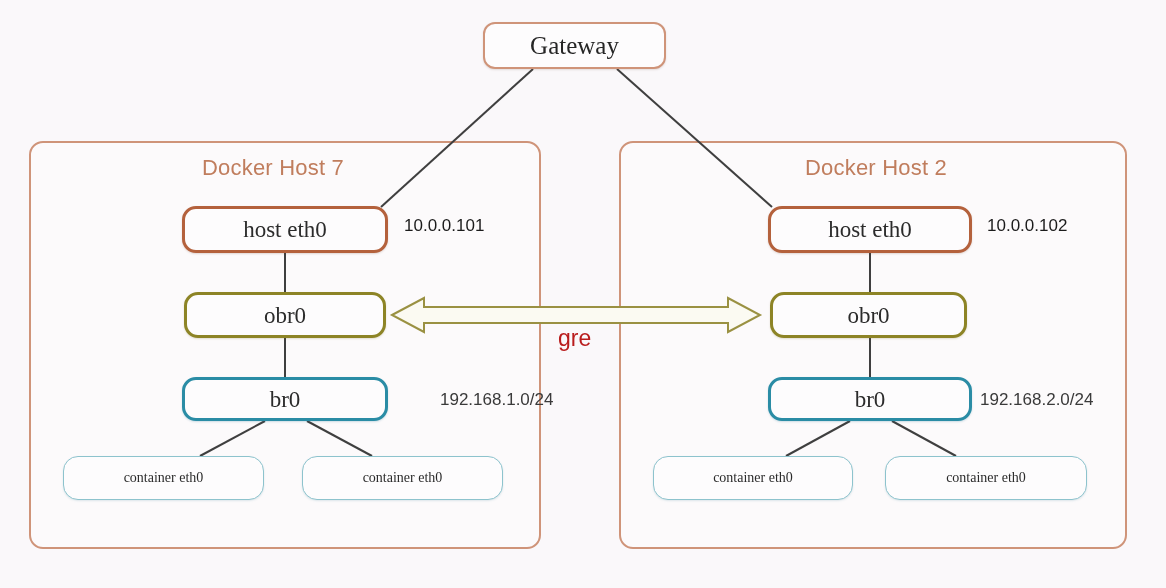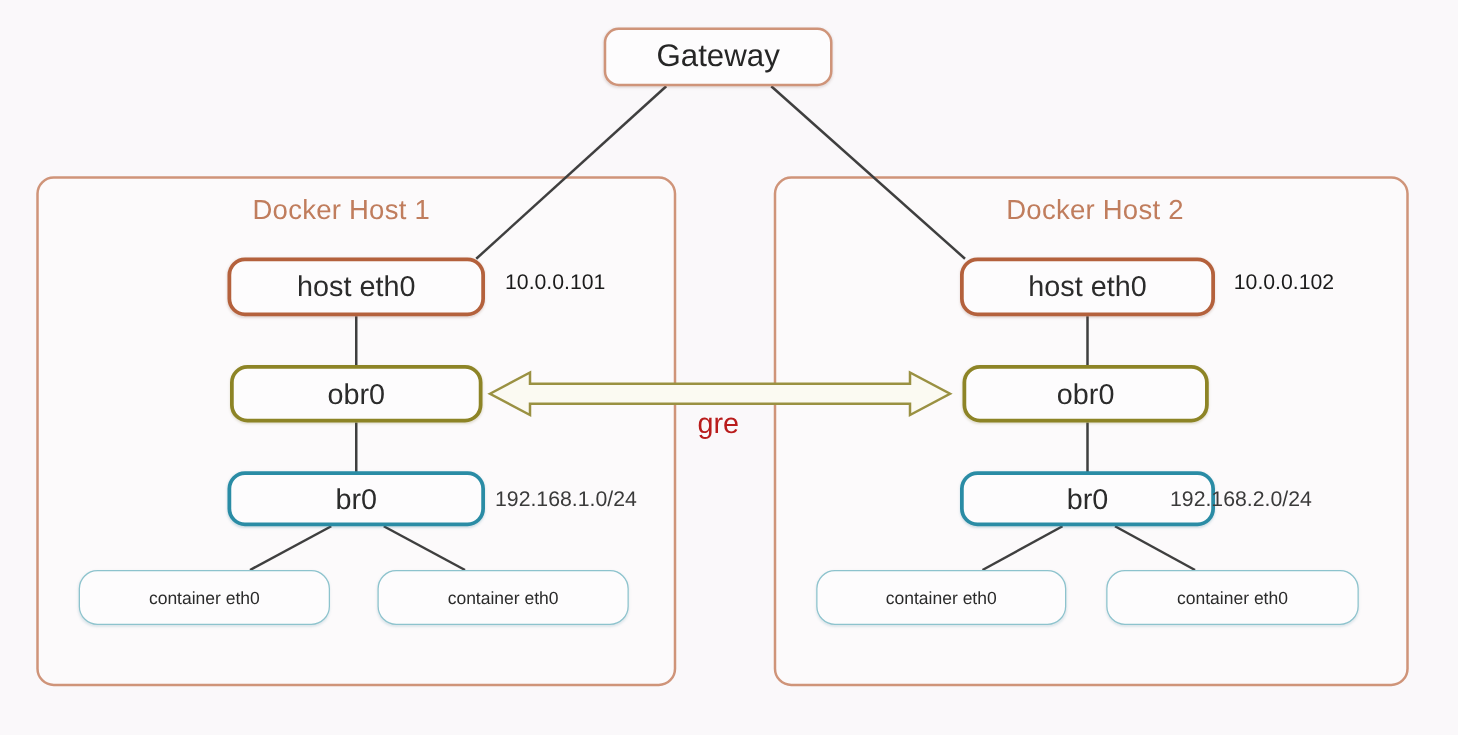--- a/index.html
+++ b/index.html
@@ -33,21 +33,21 @@
   .node {
     position: absolute;
     box-sizing: border-box;
     display: flex;
     align-items: center;
     justify-content: center;
     background: #fdfcfd;
     z-index: 3;
     white-space: nowrap;
   }
-  .node .lbl { line-height: 1; }
+  .node .lbl { line-height: 1; font-family: Liberation Serif, serif; }
 
   
   .host-panel {
     position: absolute;
     box-sizing: border-box;
     border: 2px solid #cf9479;
     border-radius: 14px;
     background: #fcfafb;
     z-index: 0;
   }
@@ -112,20 +112,21 @@
     font-weight: normal;
     color: #1b1b1b;
     white-space: nowrap;
   }
   .subnet-label {
     position: absolute;
     z-index: 4;
     font-size: 17px;
     color: #3a3a3a;
     white-space: nowrap;
+    margin-left: 44px;
   }
   .gre-label {
     position: absolute;
     z-index: 4;
     font-size: 23px;
     color: #b91c1c;
     white-space: nowrap;
   }
 </style>
 </head>
@@ -154,21 +155,21 @@
     <line x1="892" y1="421" x2="956" y2="456" stroke="#3f3f3f" stroke-width="2"></line>
 
     <polygon points="392,315 424,298 424,307 728,307 728,298 760,315 728,332 728,323 424,323 424,332" fill="#fbfaf2" stroke="#9a9142" stroke-width="2" stroke-linejoin="miter"></polygon>
   </svg>
 
   <div class="node gateway-box" style="left:483px; top:22px; width:183px; height:47px;">
     <span class="lbl">Gateway</span>
   </div>
 
   <div class="host-panel" style="left:29px; top:141px; width:512px; height:408px;"></div>
-  <div class="host-title" style="left:202px; top:155px;">Docker Host 1</div>
+  <div class="host-title" style="left:202px; top:155px;">Docker Host 7</div>
 
   <div class="node host-eth-box" style="left:182px; top:206px; width:206px; height:47px;">
     <span class="lbl">host eth0</span>
   </div>
   <div class="ip-label" style="left:404px; top:216px;">10.0.0.101</div>
 
   <div class="node obr-box" style="left:184px; top:292px; width:202px; height:46px;">
     <span class="lbl">obr0</span>
   </div>
 

